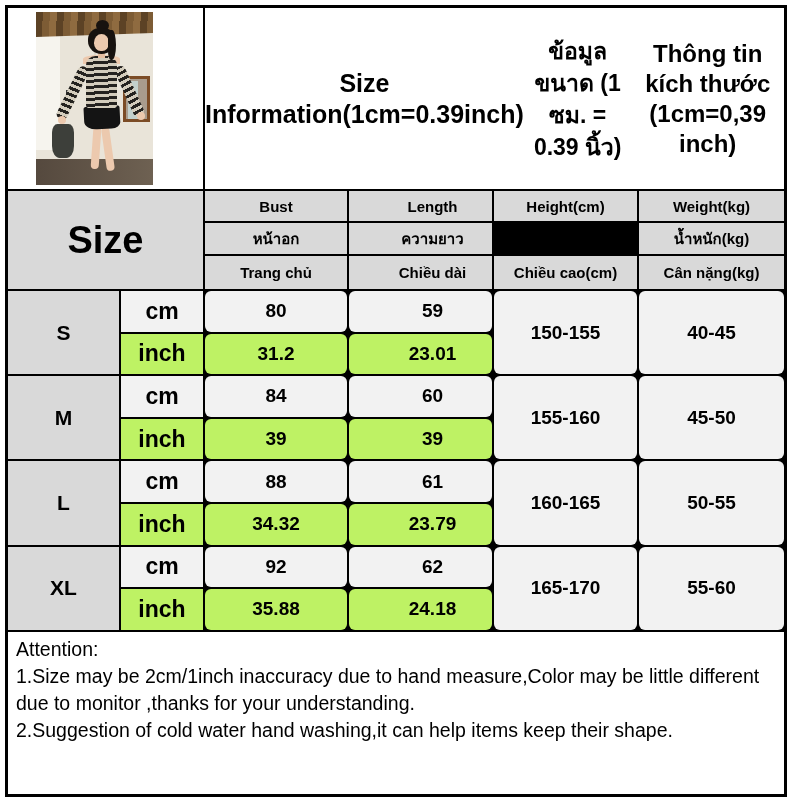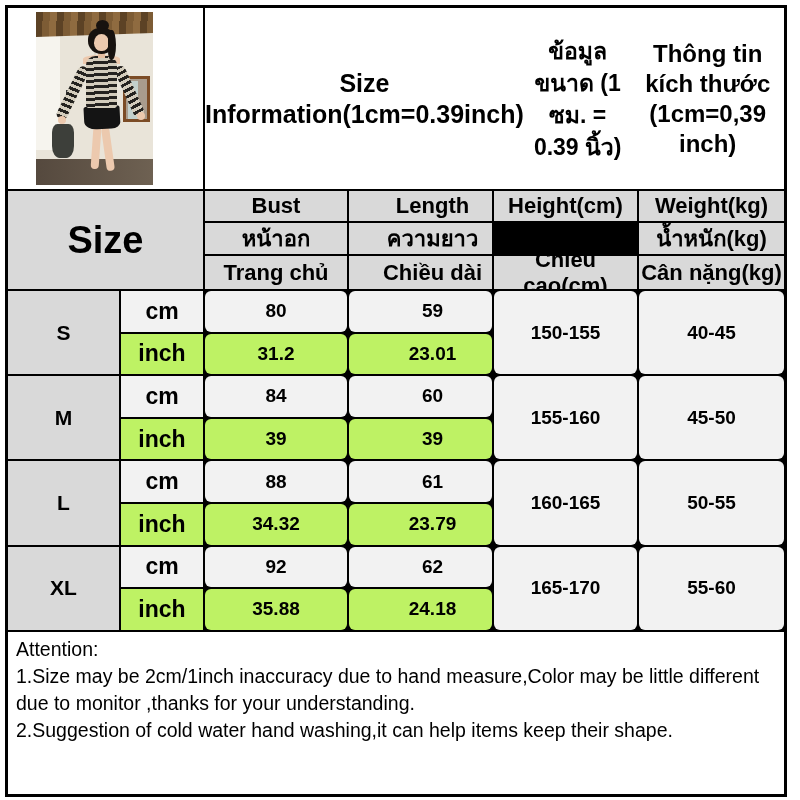--- a/index.html
+++ b/index.html
@@ -8,21 +8,21 @@
   .chart{position:absolute;left:5px;top:5px;width:782px;height:792px;box-sizing:border-box;
          border:3px solid #000;background:#000;display:grid;gap:2px;
          grid-template-columns:111px 82px 142px 143px 143px 1fr;
          grid-template-rows:181px 30px 31px 33px repeat(8,40.6px) 1fr;}
   .cell{background:#fff;display:flex;align-items:center;justify-content:center;
         text-align:center;overflow:hidden;}
   .gray{background:#d9d9d9;}
   .lt{background:#f2f2f2;}
   .white{background:#bef264;}
   .val{font-weight:700;font-size:19px;border-radius:6px;}
-  .hdr{font-weight:700;font-size:22px;}
+  .hdr{font-weight:700;font-size:15px;}
   
   .cell-photo{grid-column:1/span 2;grid-row:1;position:relative;}
   .cell-title{grid-column:3/span 4;grid-row:1;flex-direction:row;}
   .title-l1{font-size:25px;font-weight:700;line-height:31px;}
   .title-l2{font-size:23px;font-weight:700;line-height:32px;}
   .title-l3{font-size:24px;font-weight:700;line-height:30px;}
   .cell-sizehead{grid-column:1/span 2;grid-row:2/span 3;font-size:38px;font-weight:700;text-align:center;}
   .c3{grid-column:3;} .c4{grid-column:4;padding-left:24px;} .c5{grid-column:5;} .c6{grid-column:6;}
   .r2{grid-row:2;} .r3{grid-row:3;} .r4{grid-row:4;}
   .letter{grid-column:1;font-size:21px;font-weight:700;}

